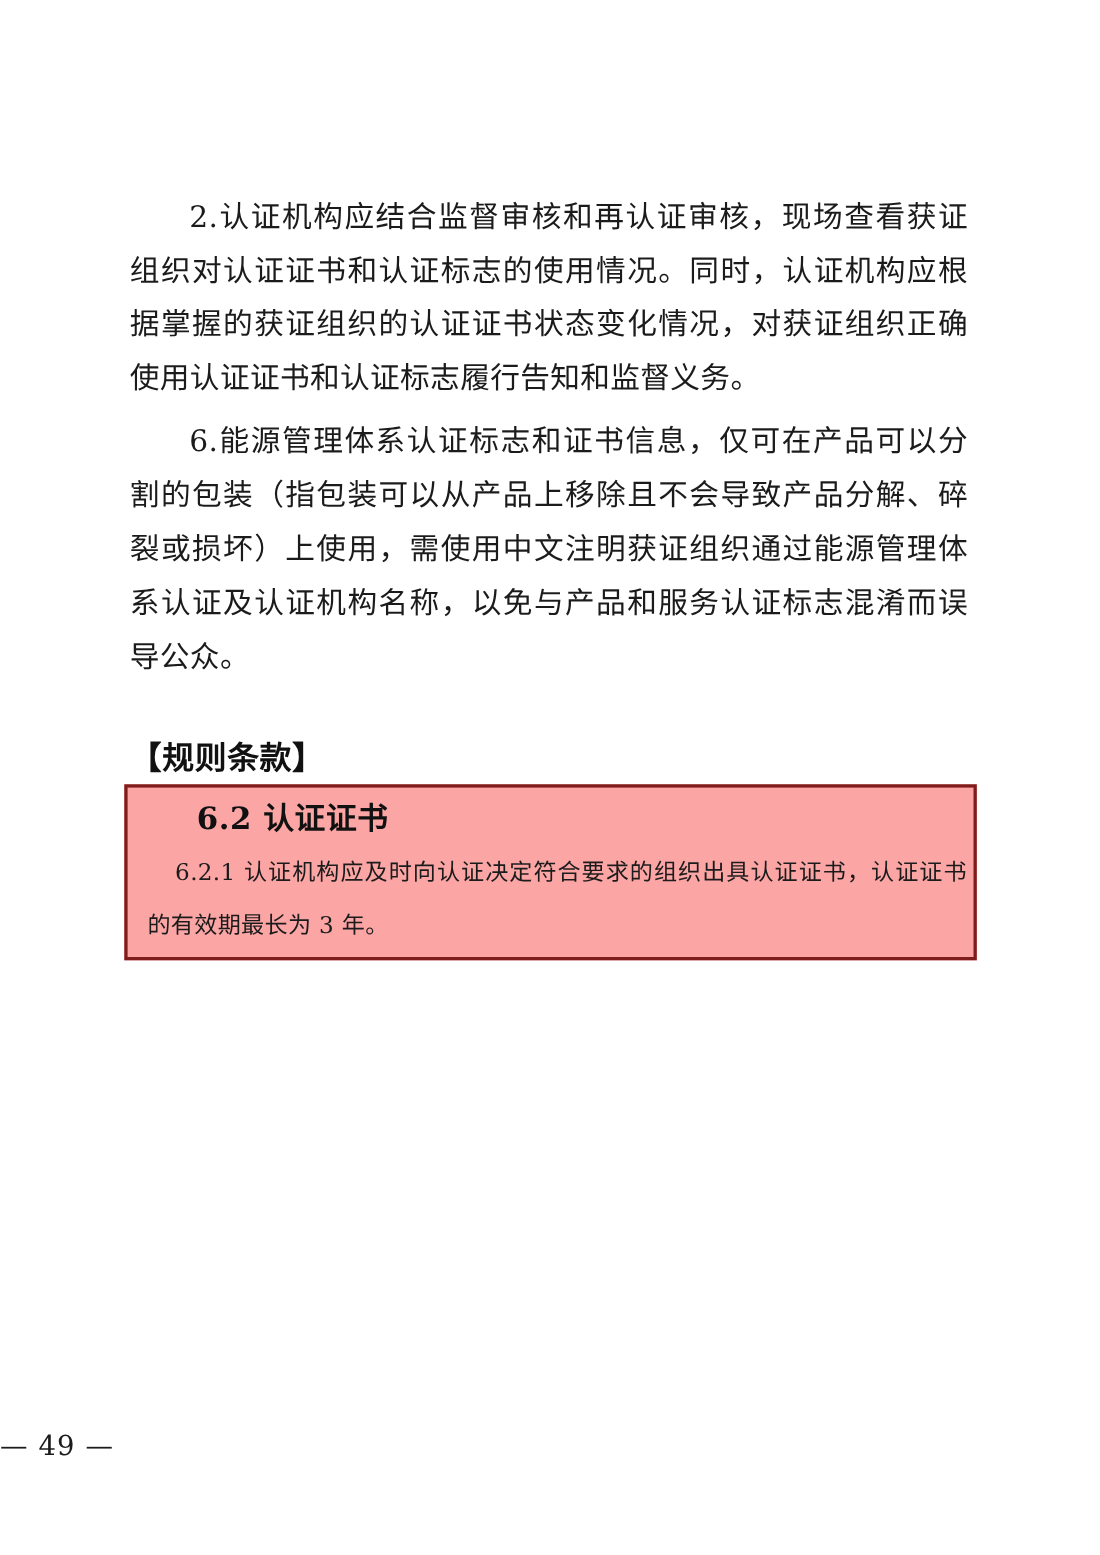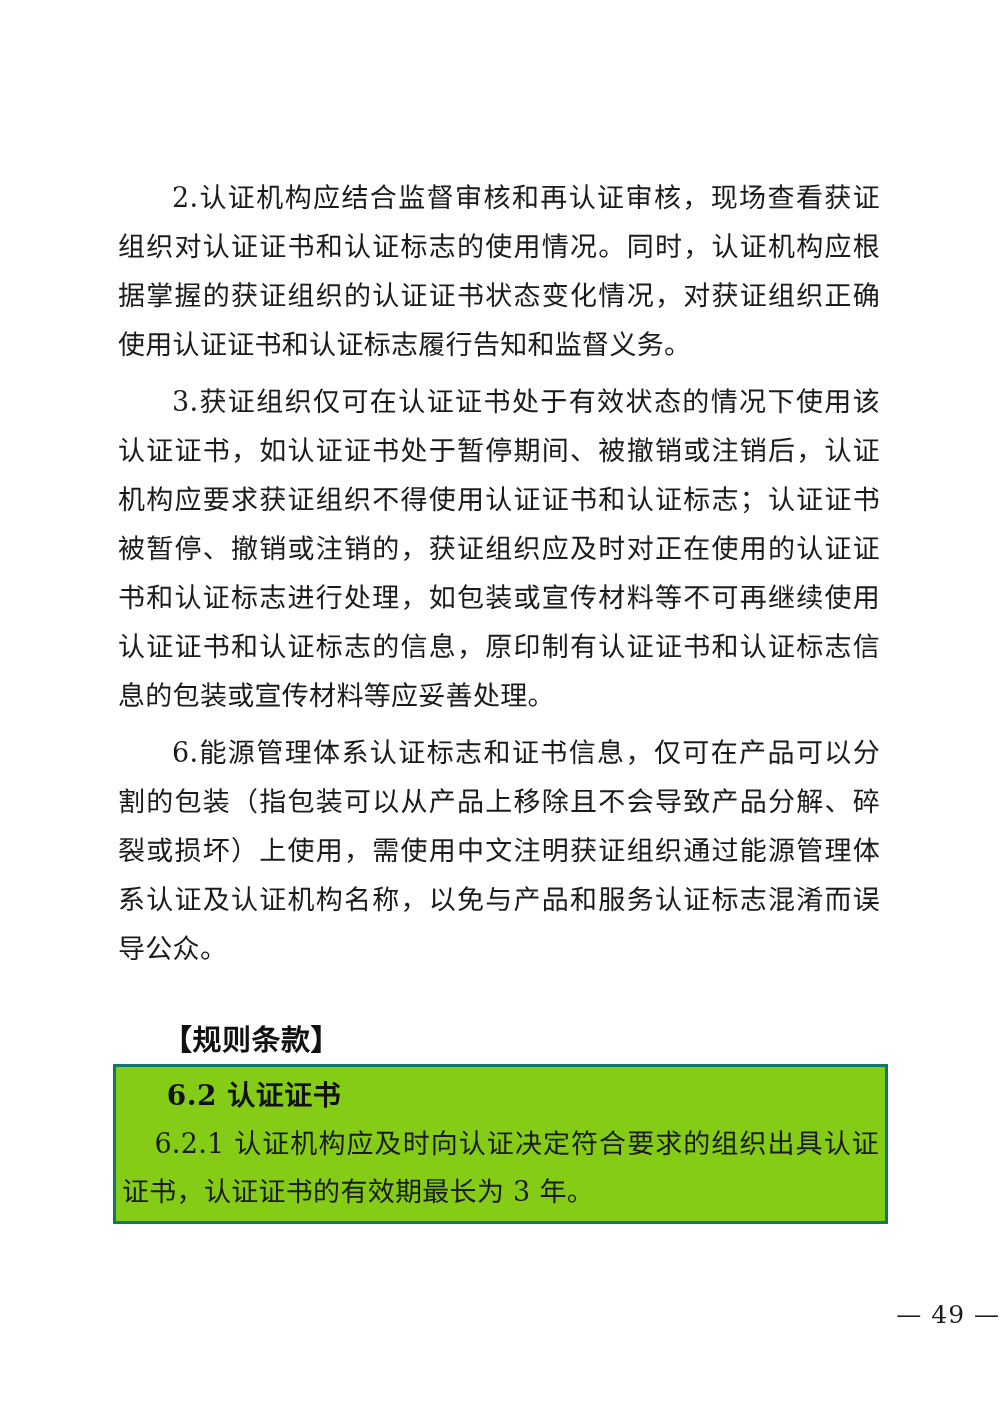--- a/index.html
+++ b/index.html
@@ -42,78 +42,76 @@
 
   
   .rules-heading {
     margin-top: 49px;
     font-family: "DejaVu Sans", "Liberation Sans", sans-serif;
     font-size: 29px;
     font-weight: 700;
     line-height: 36px;
     letter-spacing: 0.5px;
     color: #111111;
-    margin-left: 45px;
   }
 
   
   .rules-box {
     margin-top: 6px;
     margin-left: -5px;
     margin-right: -8px;
-    border: 3px solid #0f766e;
-    padding: 5px 6px 5px 6px;
-    background: #84cc16;
+    border: 3px solid #7f1d1d;
+    padding: 5px 6px 5px 18px;
+    background: #fca5a5;
   }
 
   .box-title {
     font-family: "DejaVu Serif", "Liberation Serif", serif;
     font-size: 28px;
     font-weight: 700;
     line-height: 48px;
     text-indent: 1.6em;
     letter-spacing: 0.5px;
     color: #111111;
   }
 
   .box-para {
     font-family: "DejaVu Serif", "Liberation Serif", serif;
-    font-size: 27px;
+    font-size: 21px;
     line-height: 48px;
     text-align: justify;
     text-justify: inter-character;
     text-indent: 1.2em;
     letter-spacing: 0.3px;
     color: #1b1b1b;
   }
 
   
   .footer {
     position: absolute;
     left: 0;
     right: 0;
     top: 1298px;
-    text-align: right;
+    text-align: left;
     font-family: "DejaVu Serif", "Liberation Serif", serif;
     font-size: 25px;
     line-height: 34px;
     letter-spacing: 1px;
     color: #1b1b1b;
   }
 </style>
 </head>
 <body>
 
 <div class="page">
 
   <div class="content">
 
     <p class="body-para">2.认证机构应结合监督审核和再认证审核，现场查看获证组织对认证证书和认证标志的使用情况。同时，认证机构应根据掌握的获证组织的认证证书状态变化情况，对获证组织正确使用认证证书和认证标志履行告知和监督义务。</p>
 
-    <p class="body-para">3.获证组织仅可在认证证书处于有效状态的情况下使用该认证证书，如认证证书处于暂停期间、被撤销或注销后，认证机构应要求获证组织不得使用认证证书和认证标志；认证证书被暂停、撤销或注销的，获证组织应及时对正在使用的认证证书和认证标志进行处理，如包装或宣传材料等不可再继续使用认证证书和认证标志的信息，原印制有认证证书和认证标志信息的包装或宣传材料等应妥善处理。</p>
 
     <p class="body-para">6.能源管理体系认证标志和证书信息，仅可在产品可以分割的包装（指包装可以从产品上移除且不会导致产品分解、碎裂或损坏）上使用，需使用中文注明获证组织通过能源管理体系认证及认证机构名称，以免与产品和服务认证标志混淆而误导公众。</p>
 
     <h2 class="rules-heading">【规则条款】</h2>
 
     <div class="rules-box">
       <p class="box-title">6.2 认证证书</p>
 
       <p class="box-para">6.2.1 认证机构应及时向认证决定符合要求的组织出具认证证书，认证证书的有效期最长为 3 年。</p>
 

